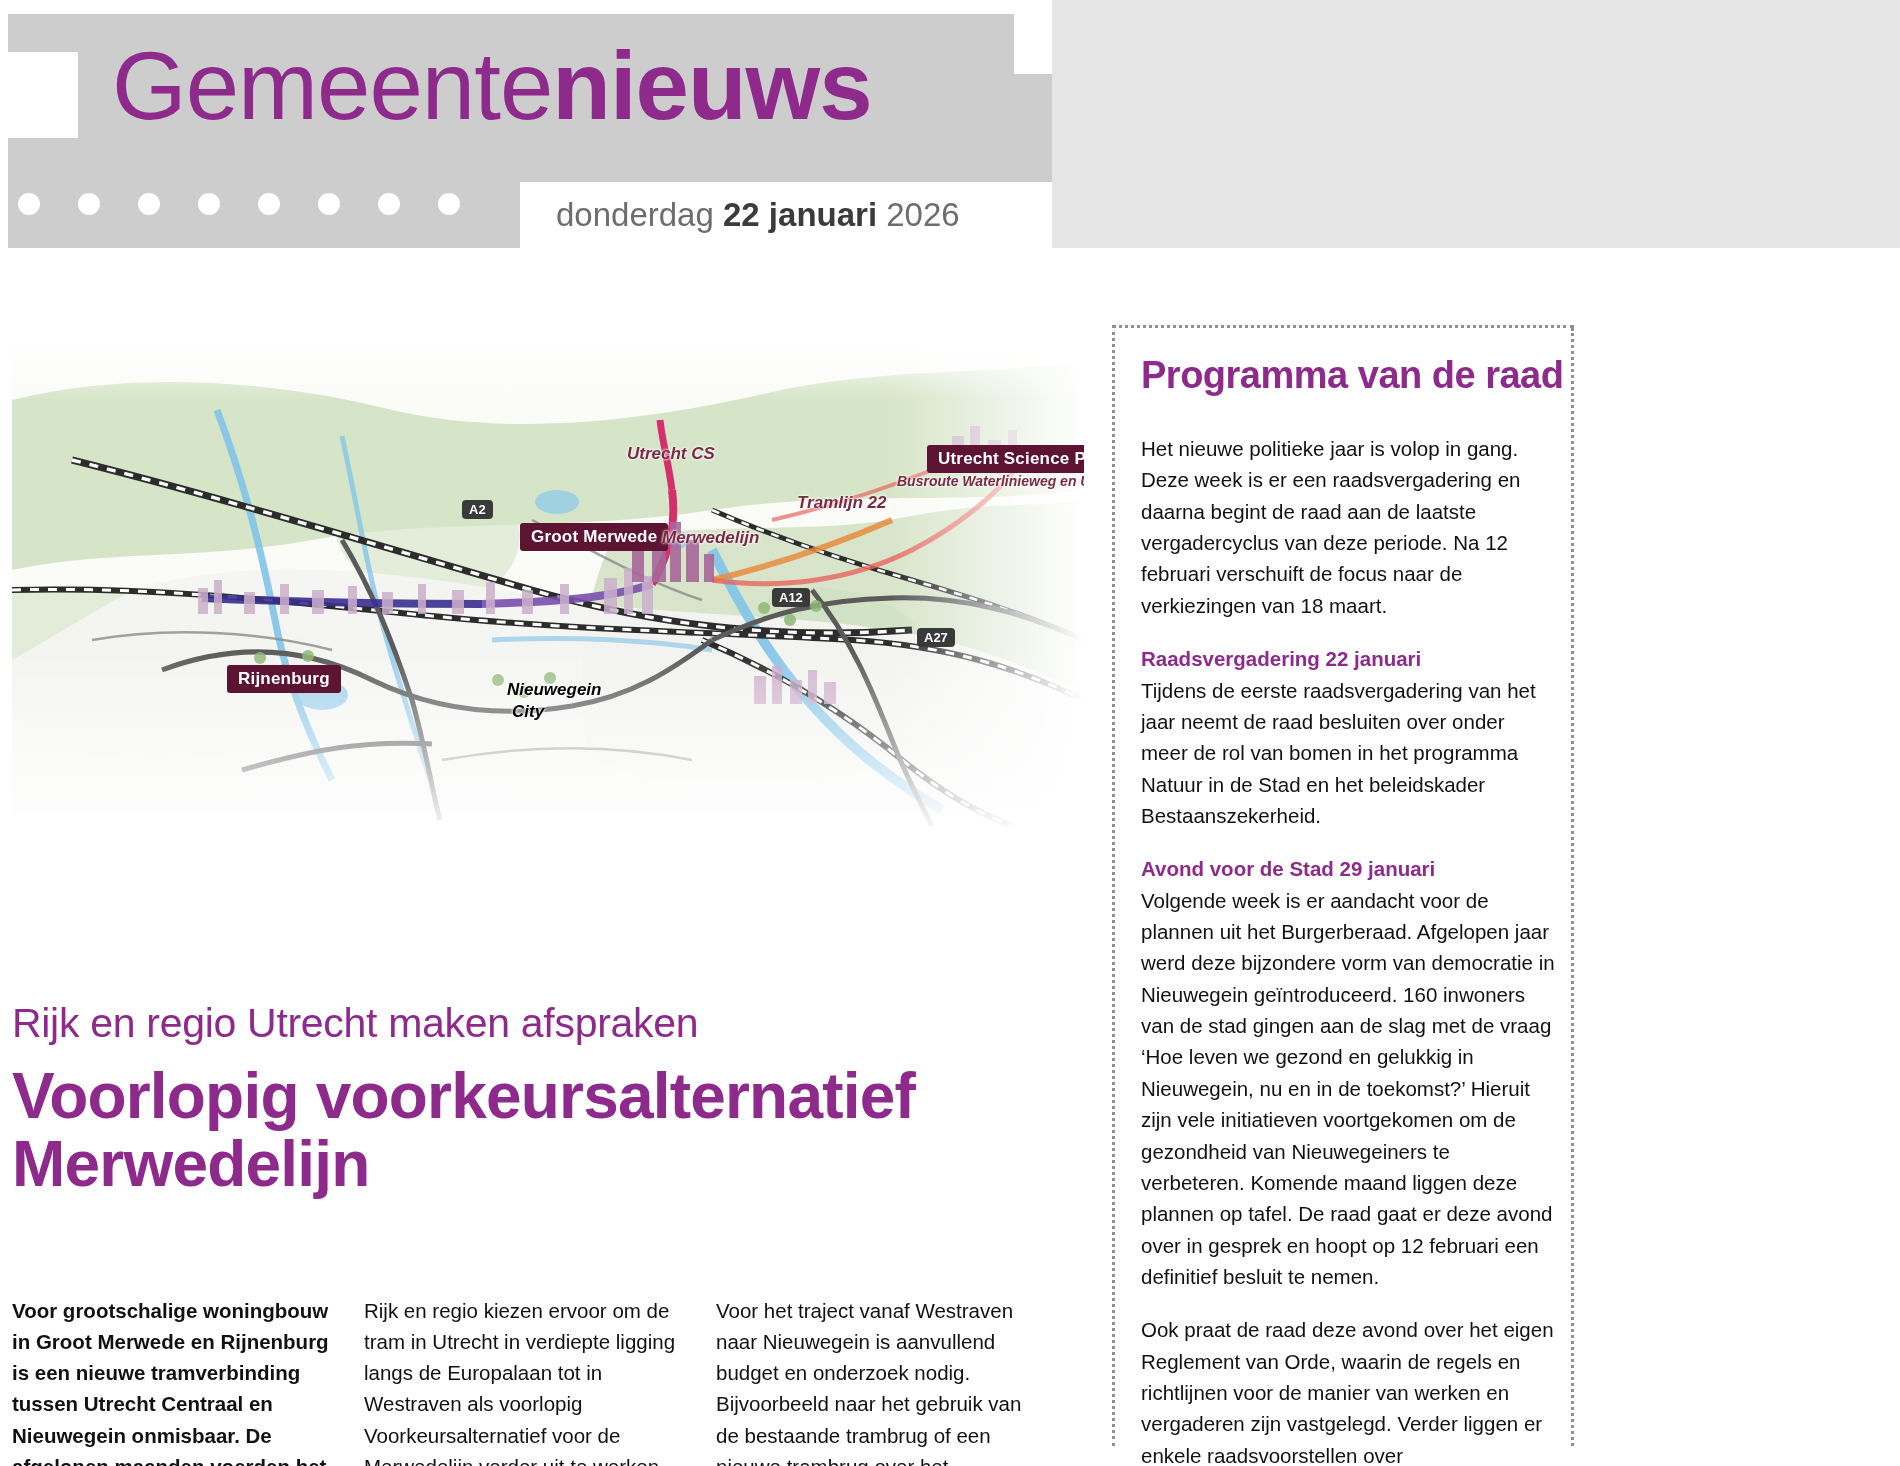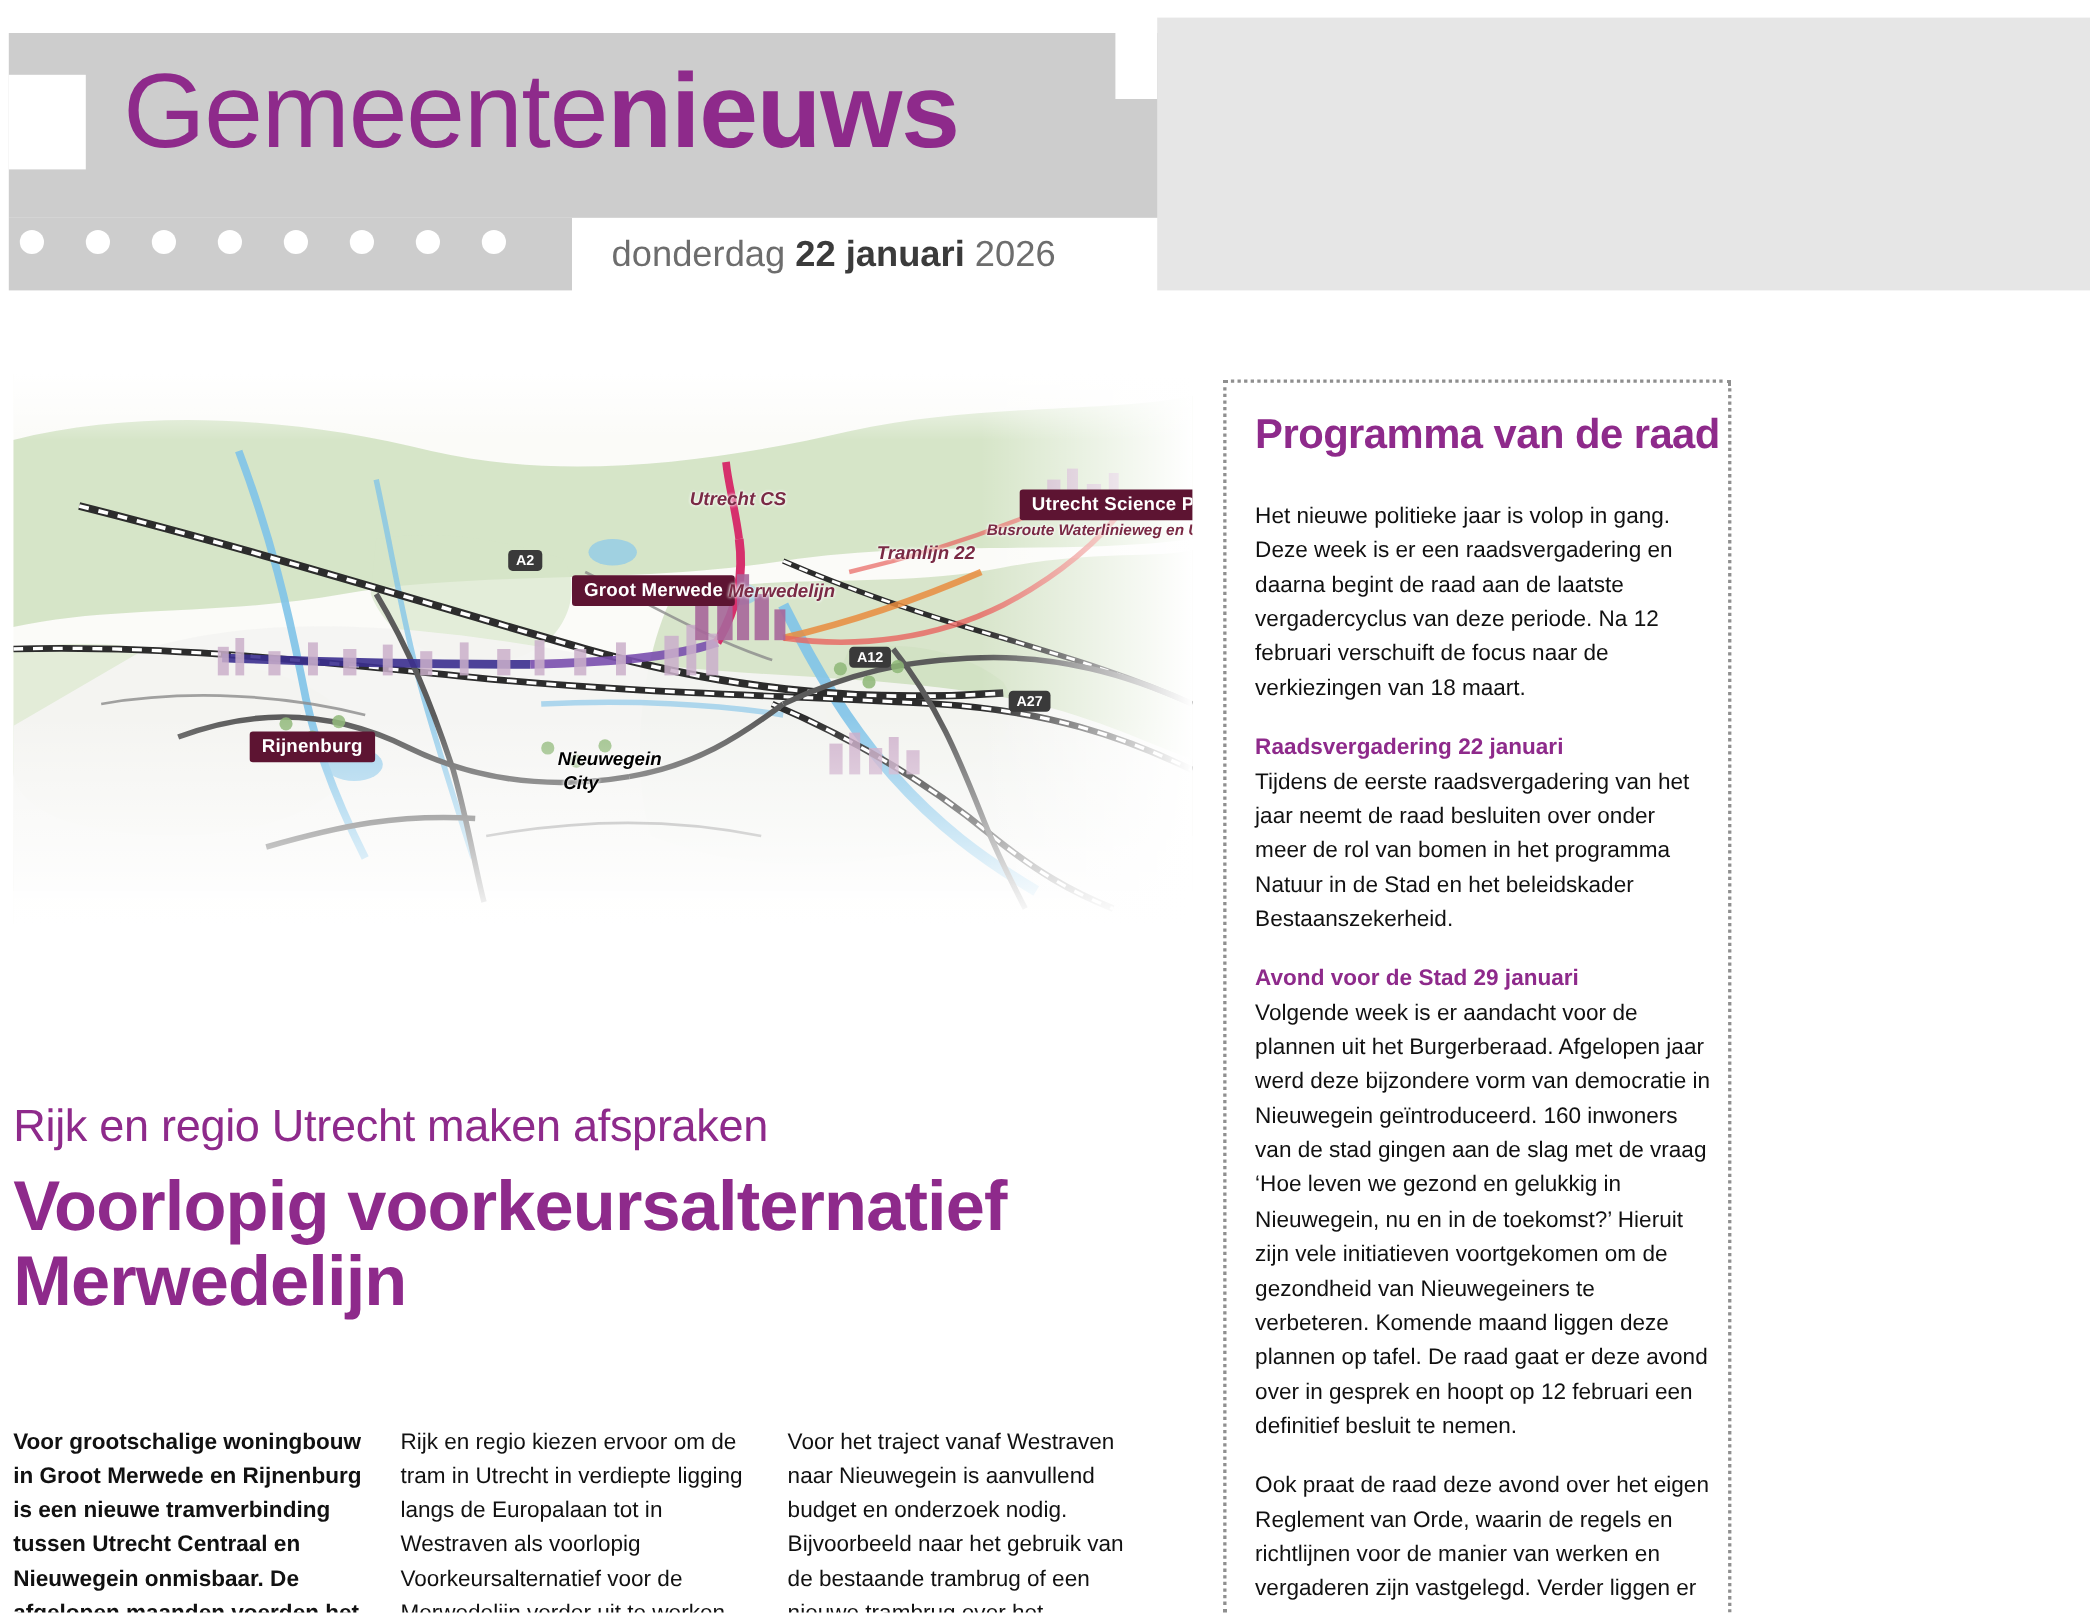--- a/index.html
+++ b/index.html
@@ -5,21 +5,21 @@
   * { box-sizing: border-box; margin: 0; padding: 0; }
   html, body {
     width: 1900px; height: 1466px;
     background: #ffffff;
     font-family: "Liberation Sans", sans-serif;
     overflow: hidden;
   }
   .page { position: relative; width: 1900px; height: 1466px; background:#fff; }
 
   
-  .masthead { position:absolute; left:0; top:16px; width:1900px; height:248px; }
+  .masthead { position:absolute; left:0; top:0; width:1900px; height:248px; }
 
   .mh-grey      { position:absolute; left:8px;  top:14px;  width:1262px; height:168px; background:#cdcdcd; }
   .mh-grey-low  { position:absolute; left:8px;  top:182px; width:512px;  height:66px;  background:#cdcdcd; }
   .mh-notch-l   { position:absolute; left:8px;  top:52px;  width:70px;   height:86px;  background:#ffffff; }
   .mh-notch-r   { position:absolute; left:1014px; top:14px; width:38px;  height:60px;  background:#ffffff; }
 
   .mh-title {
     position:absolute; left:112px; top:38px;
     font-size:96px; line-height:1; letter-spacing:-1px;
     color:#8e2a8b; font-weight:400; white-space:nowrap;
@@ -72,21 +72,21 @@
     letter-spacing:-.8px;
   }
 
   
   .cols { position:absolute; left:12px; top:1295px; width:1075px; height:175px; display:flex; gap:34px; }
   .col { width:318px; font-size:20.5px; line-height:1.52; color:#111; }
   .col.lead { font-weight:700; }
 
   
   .sidebar {
-    position:absolute; left:1112px; top:345px; width:462px; height:1121px;
+    position:absolute; left:1112px; top:325px; width:462px; height:1121px;
     padding:26px 0 16px 26px;
     border-left:3px dotted #8f8f8f;
     border-top:3px dotted #8f8f8f;
   }
   .sb-title {
     font-size:38px; font-weight:700; color:#8e2a8b; letter-spacing:-.5px;
     margin-bottom:36px;
   }
   .sb-body { font-size:20.5px; line-height:1.53; color:#111; width:415px; }
   .sb-body p { margin-bottom:22px; }

